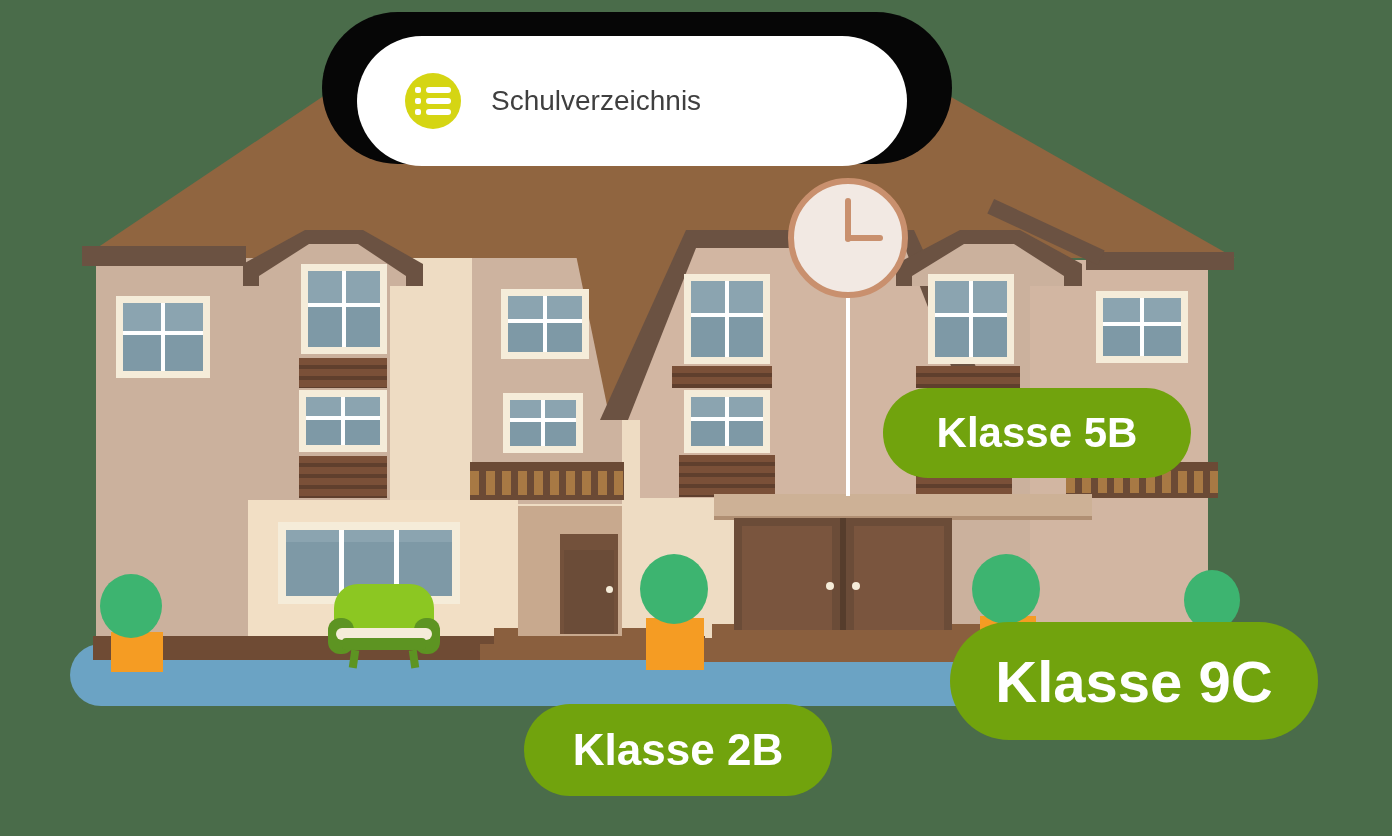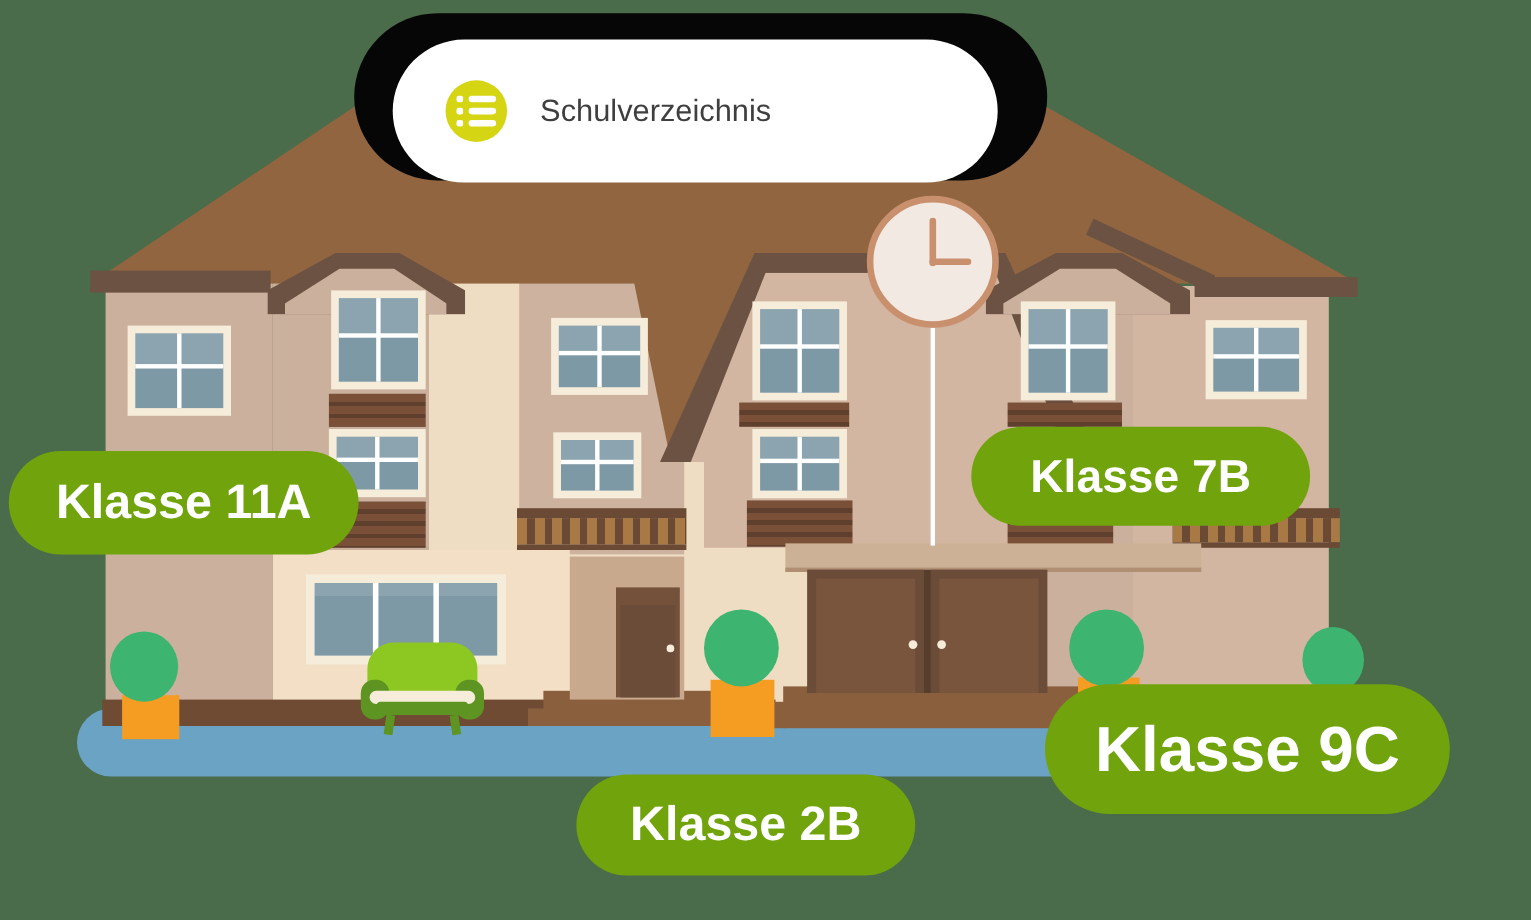--- a/index.html
+++ b/index.html
@@ -187,18 +187,17 @@
           </span>
         <span class="row">
             <span class="dot"></span>
             <span class="bar"></span>
           </span>
       </span>
     </span>
     <span id="header-title">Schulverzeichnis</span>
   </div>
 
-  <div class="abs pill" style="left:8px;top:410px;width:318px;height:94px;font-size:44px;">Klasse 11A</div>
-  <div class="abs pill" style="left:883px;top:388px;width:308px;height:90px;font-size:42px;">Klasse 7B</div>
+  <div class="abs pill" style="left:883px;top:388px;width:308px;height:90px;font-size:42px;">Klasse 5B</div>
   <div class="abs pill" style="left:524px;top:704px;width:308px;height:92px;font-size:44px;">Klasse 2B</div>
   <div class="abs pill" style="left:950px;top:622px;width:368px;height:118px;font-size:58px;">Klasse 9C</div>
 
 </div>
 
 </body></html>

